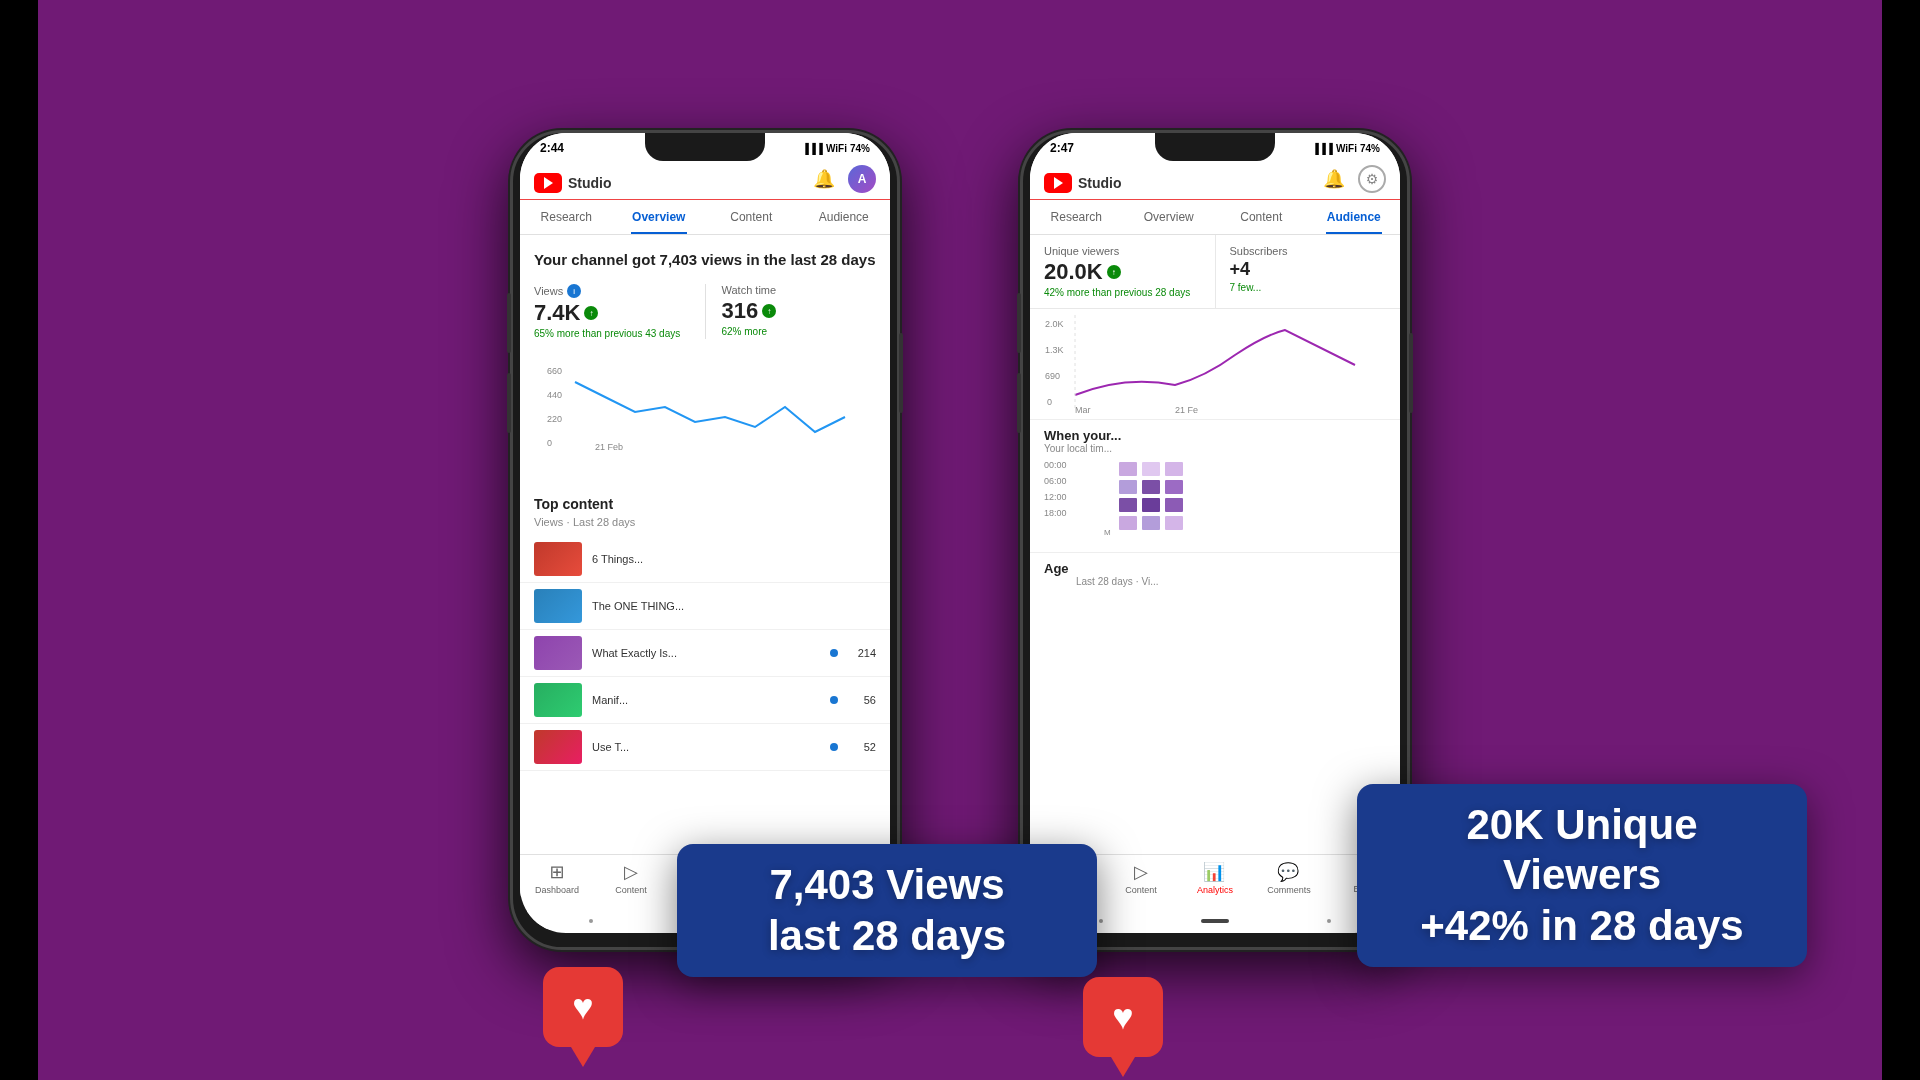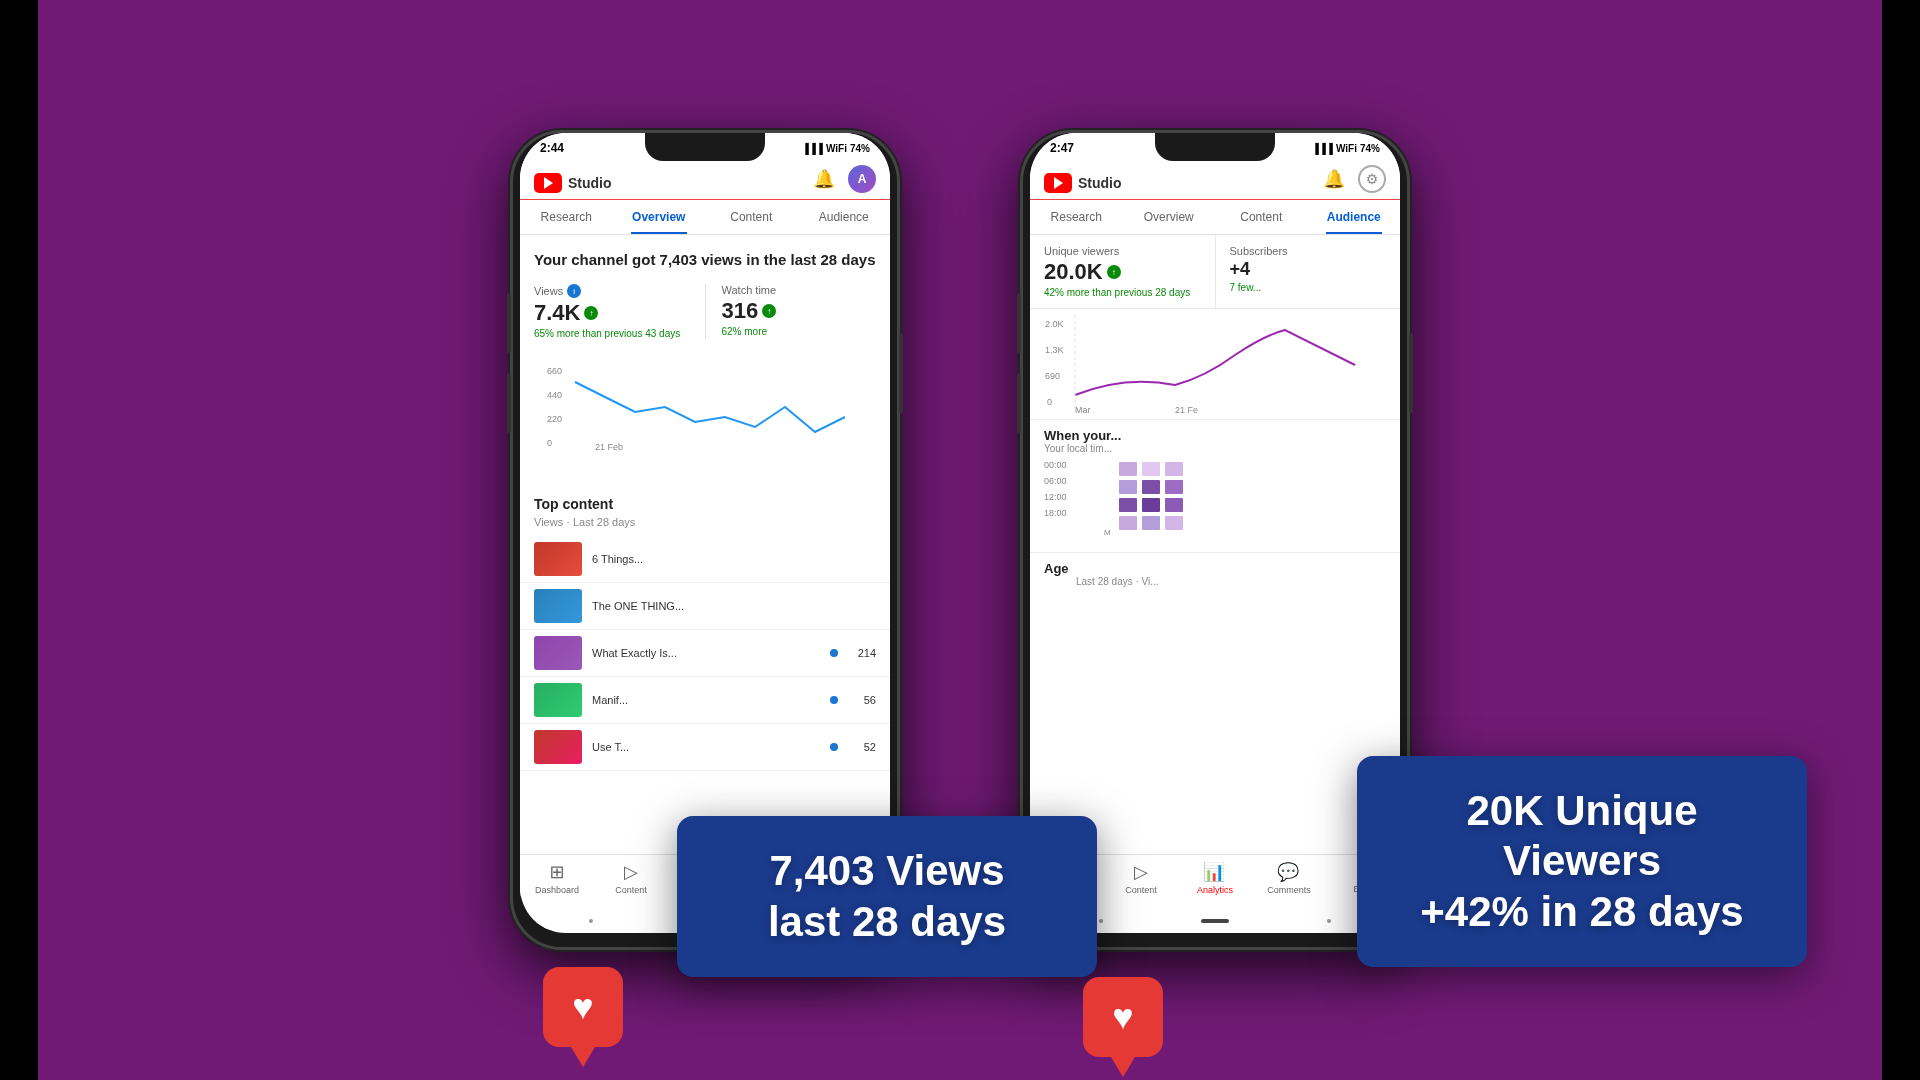--- a/index.html
+++ b/index.html
@@ -350,21 +350,21 @@
       background: #fff;
     }
     .g-bar { width: 4px; height: 4px; border-radius: 50%; background: #999; }
     .g-bar.main { width: 28px; height: 4px; border-radius: 2px; background: #444; }
 
     
     .overlay-card {
       position: absolute;
       background: #1a3a8c;
       border-radius: 16px;
-      padding: 30px 40px;
+      padding: 16px 40px;
       z-index: 20;
       box-shadow: 0 10px 40px rgba(0,0,0,0.5);
     }
     .overlay-text-main {
       font-size: 42px;
       font-weight: 800;
       color: white;
       text-align: center;
       line-height: 1.2;
       text-shadow: 0 2px 8px rgba(0,0,0,0.3);

